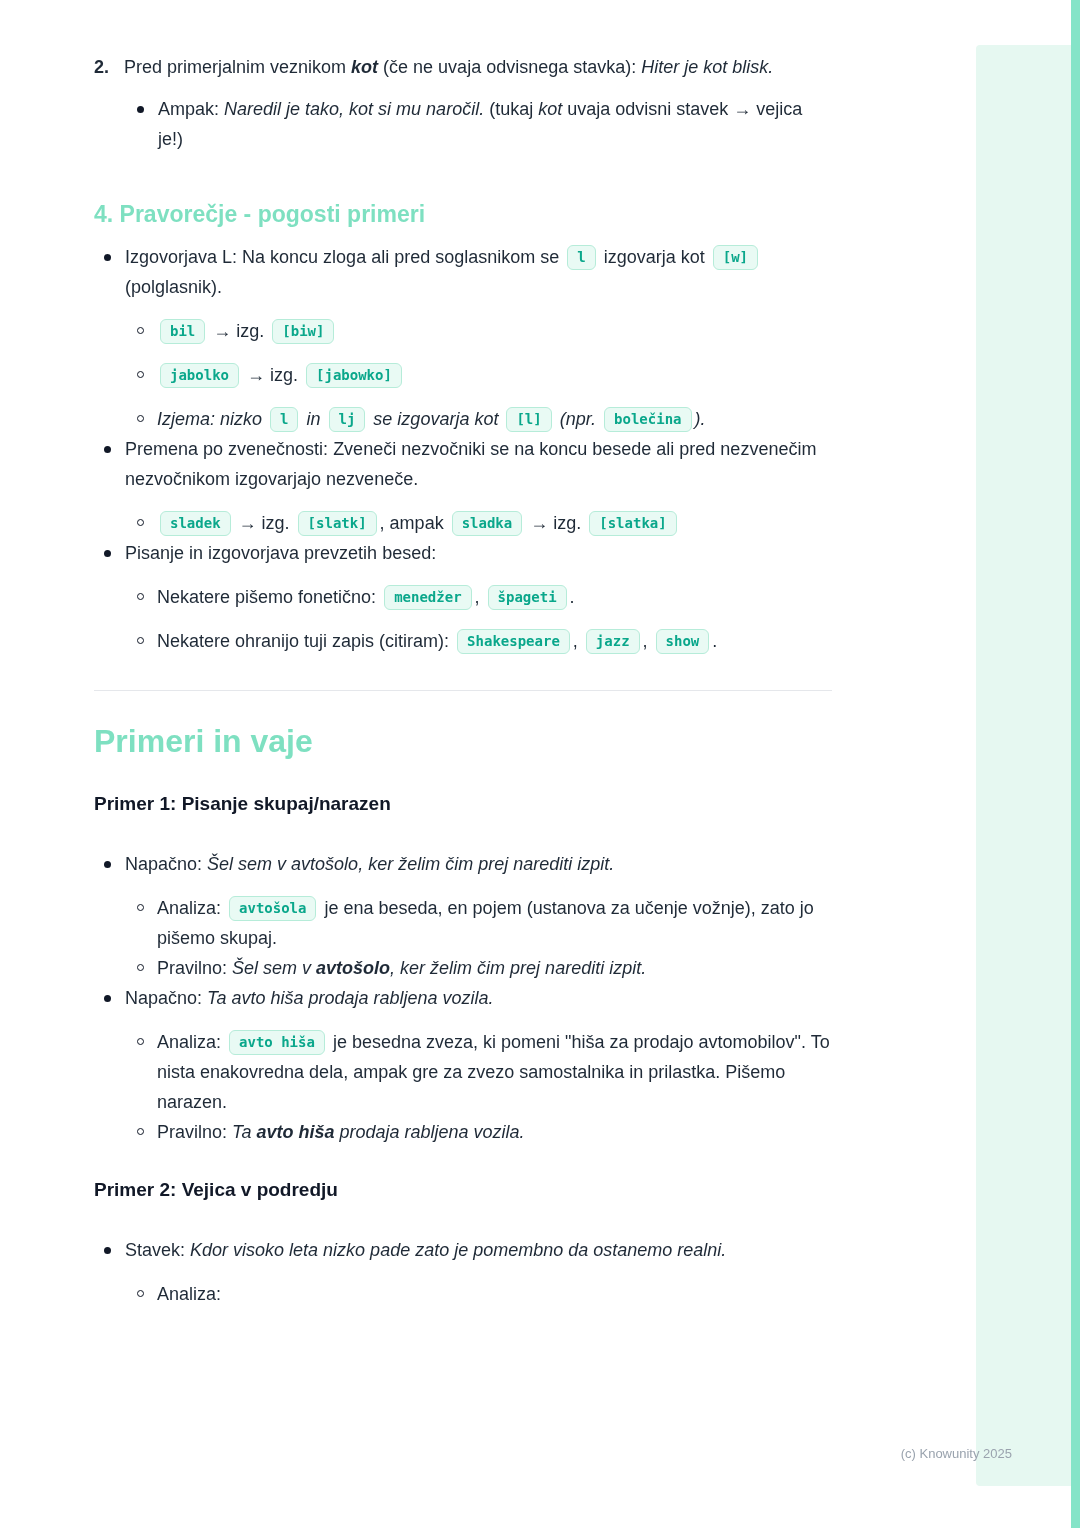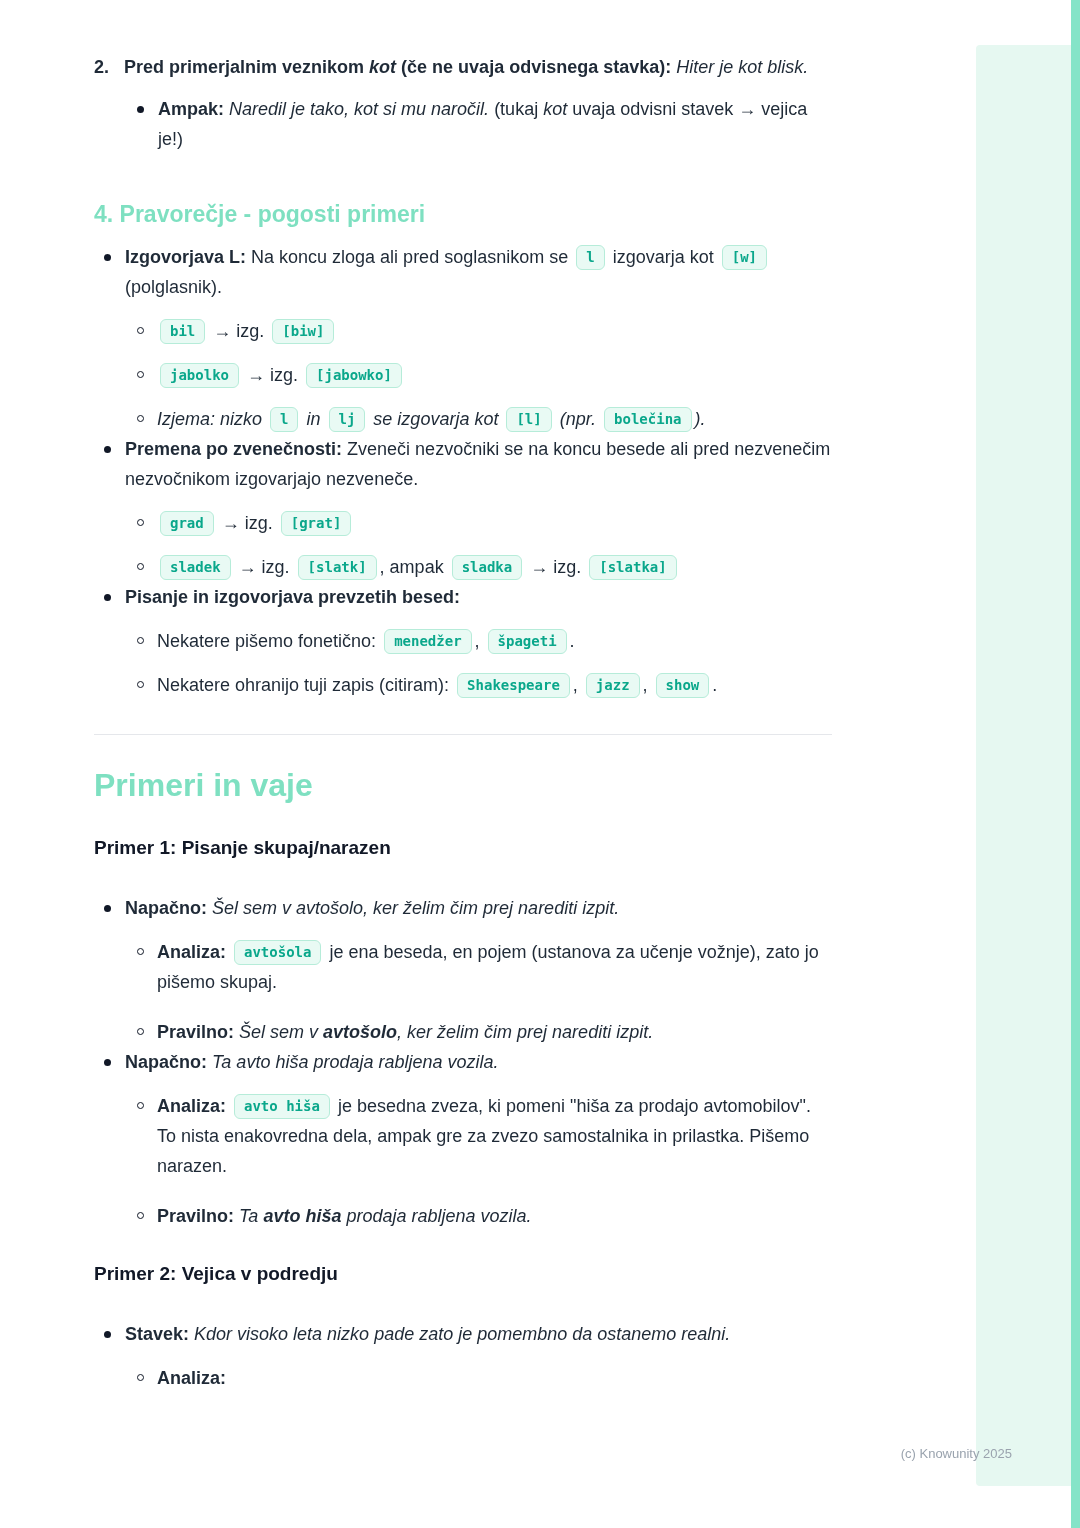--- a/index.html
+++ b/index.html
@@ -14,38 +14,38 @@
   .content { position:absolute; left:94px; top:52px; width:738px; font-size:18px; line-height:30px; }
 
   .row { display:flex; align-items:flex-start; }
   .l2 { margin-left:43px; }
   .dot  { flex:none; width:7px; height:7px; border-radius:50%; background:#111827; margin:12px 14px 0 10px; }
   .circ { flex:none; width:7px; height:7px; border-radius:50%; border:1.5px solid #111827; margin:11px 13px 0 0; background:transparent; }
   .num-marker { flex:none; width:30px; font-weight:700; }
   .line { flex:1 1 auto; min-width:0; }
 
   .seg-n {}
-  .seg-b { font-weight:700; }
+  .seg-b { font-weight:400; }
   .seg-i { font-style:italic; }
   .seg-bi { font-weight:700; font-style:italic; }
   .seg-c {
     display:inline-block; font-family:"DejaVu Sans Mono", monospace;
     font-size:14px; font-weight:700; color:#0aa78b;
     background:#e9faf4; border:1px solid #b6ecd9; border-radius:6px;
     padding:1px 9px 2px; margin:0 3px; line-height:20px; white-space:nowrap;
     vertical-align:1px;
   }
 
   .teal-h4 { margin-top:44px; font-size:23px; line-height:32px; font-weight:700; color:#7ee0c1; }
   .teal-h2 { font-size:32px; line-height:40px; font-weight:700; color:#7ee0c1; }
   .sub-h3 { margin-top:30px; font-size:19px; line-height:26px; font-weight:700; color:#111827; }
 
   .divider { border:none; border-top:1px solid #e5e7eb; margin:34px 0 30px; }
 
-  .mt12{margin-top:12px} .mt14{margin-top:14px} .mt20{margin-top:20px}
+  .mt12{margin-top:12px} .mt14{margin-top:14px} .mt20{}
   .mt26{} .mt28{margin-top:12px} .mt32{margin-top:32px}
 
   .footer {
     position:absolute; right:68px; bottom:66px; z-index:2;
     font-size:13px; color:#9aa3ae; line-height:16px;text-align:right;
   }
 </style>
 </head>
 <body>
 
@@ -83,24 +83,20 @@
     <div class="row l2 mt14">
       <span class="circ"></span>
       <div class="line"><span class="seg-i">Izjema: nizko </span><span class="seg-c">l</span><span class="seg-i"> in </span><span class="seg-c">lj</span><span class="seg-i"> se izgovarja kot </span><span class="seg-c">[l]</span><span class="seg-i"> (npr. </span><span class="seg-c">bolečina</span><span class="seg-i">).</span></div>
     </div>
 
     <div class="row mt26">
       <span class="dot"></span>
       <div class="line"><span class="seg-b">Premena po zvenečnosti: </span><span class="seg-n">Zveneči nezvočniki se na koncu besede ali pred nezvenečim nezvočnikom izgovarjajo nezveneče.</span></div>
     </div>
 
-    <div class="row l2 mt14">
-      <span class="circ"></span>
-      <div class="line"><span class="seg-c">grad</span><span class="seg-n"> → izg. </span><span class="seg-c">[grat]</span></div>
-    </div>
     <div class="row l2 mt14">
       <span class="circ"></span>
       <div class="line"><span class="seg-c">sladek</span><span class="seg-n"> → izg. </span><span class="seg-c">[slatk]</span><span class="seg-n">, ampak </span><span class="seg-c">sladka</span><span class="seg-n"> → izg. </span><span class="seg-c">[slatka]</span></div>
     </div>
 
     <div class="row mt26">
       <span class="dot"></span>
       <div class="line"><span class="seg-b">Pisanje in izgovorjava prevzetih besed:</span></div>
     </div>
 

